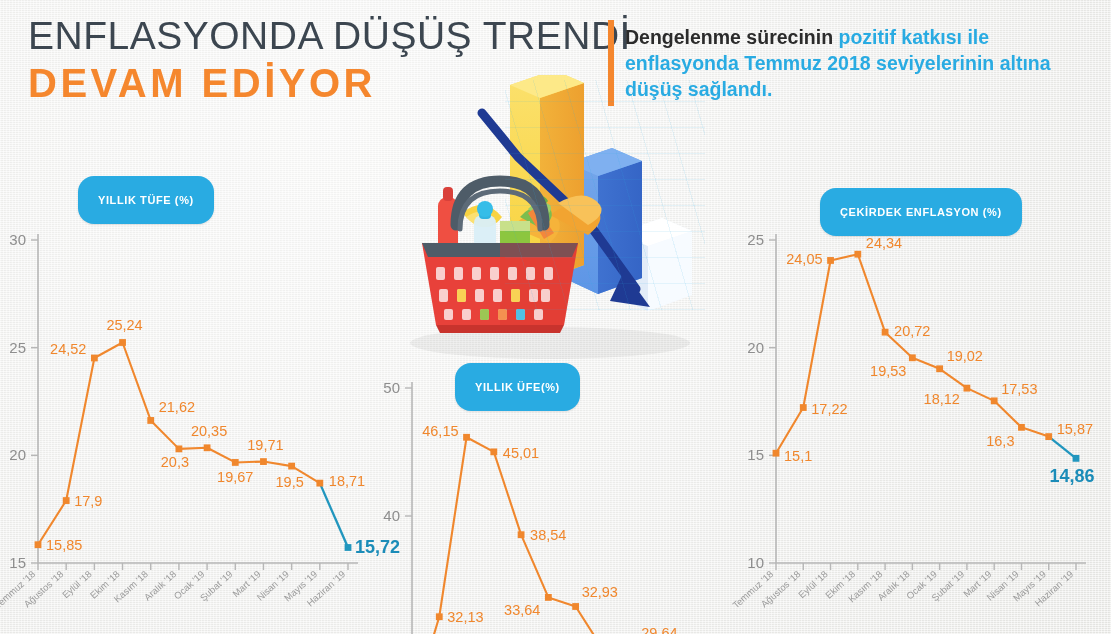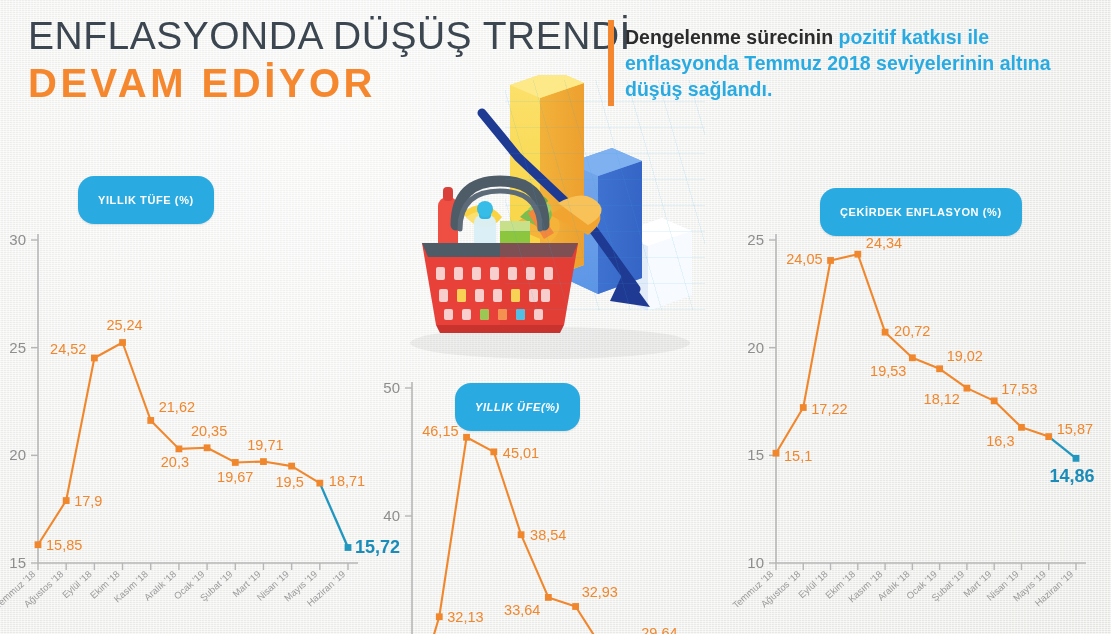--- a/index.html
+++ b/index.html
@@ -50,21 +50,21 @@
 
   
   .badge {
     position: absolute; height: 32px; line-height: 32px;
     background: #29abe2; color: #ffffff; border-radius: 16px;
     font-size: 11px; font-weight: bold; letter-spacing: 0.6px;
     text-align: right; padding: 8px 20px; white-space: nowrap;
     box-shadow: 0 1px 2px rgba(0,0,0,0.10);
   }
   #badge-tufe   { left: 78px;  top: 176px; }
-  #badge-ufe    { left: 455px; top: 383px; font-style: italic; }
+  #badge-ufe    { left: 455px; top: 363px; }
   #badge-core   { left: 820px; top: 188px; }
 
   
   .chart { position: absolute; }
   .chart svg { display: block; overflow: visible; }
   .axis-line { stroke: #b7b7b7; stroke-width: 1.6; fill: none; }
   .tick { stroke: #b7b7b7; stroke-width: 1.4; }
   .ytick-label { fill: #8e8e8e; font-size: 15px; font-family: "Liberation Sans", sans-serif; }
   .xtick-label { fill: #9b9b9b; font-size: 9.5px; font-family: "Liberation Sans", sans-serif; }
   .series-line { fill: none; stroke: #f0872d; stroke-width: 2.1; stroke-linejoin: round; }

